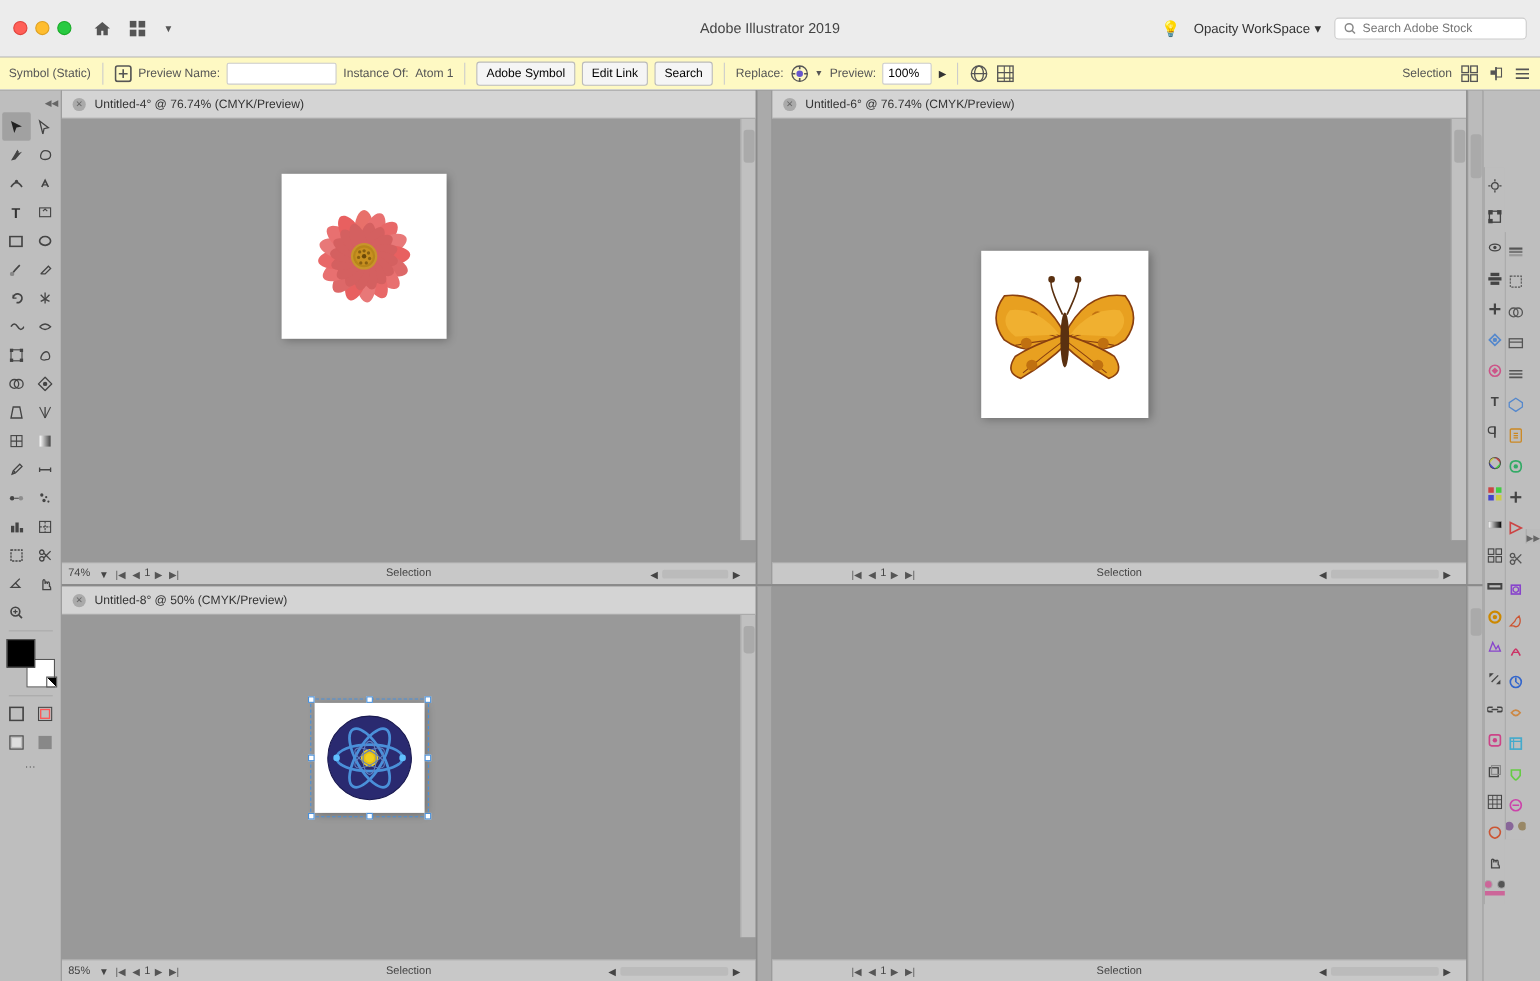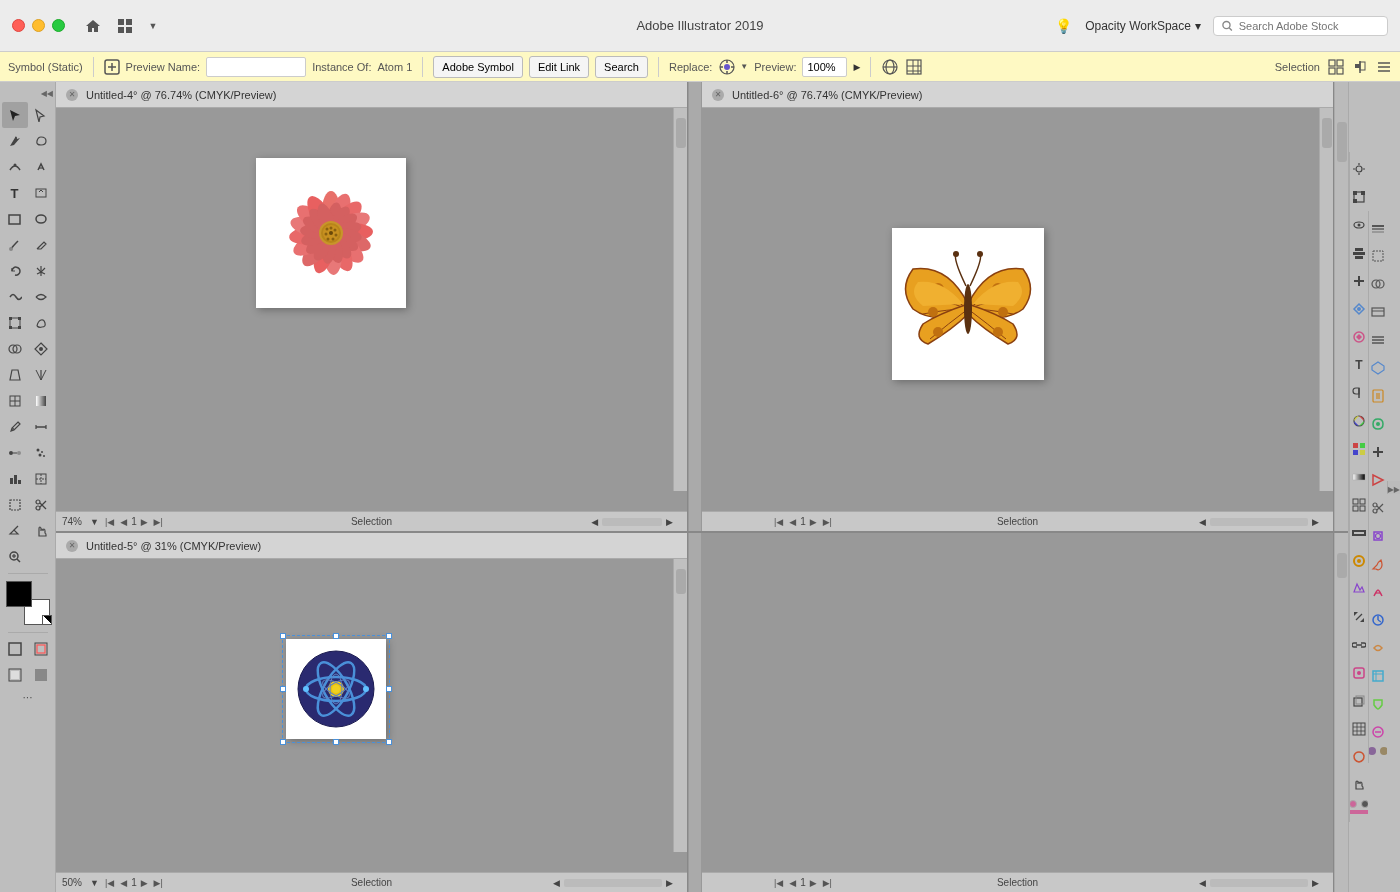--- a/index.html
+++ b/index.html
@@ -929,21 +929,21 @@
       <div style="width:14px; background:#bbb; border-left:1px solid #aaa; flex-shrink:0;">
         <div style="width:10px; height:40px; background:#aaa; border-radius:3px; margin:2px auto; margin-top:40px;"></div>
       </div>
     </div>
 
     <div id="bottom-row" style="display:flex; border-top:1px solid #888; height:360px;">
 
       <div class="doc-pane" style="width:680px; flex-shrink:0; position:relative;">
         <div class="doc-tab">
           <div class="doc-tab-close">✕</div>
-          <span>Untitled-5° @ 31% (CMYK/Preview)</span>
+          <span>Untitled-8° @ 50% (CMYK/Preview)</span>
         </div>
         <div class="canvas-area" style="position:relative; overflow:hidden;">
 
           <div style="position:absolute; left:230px; top:80px;">
             <div class="art-canvas" style="width:100px; height:100px; display:flex; align-items:center; justify-content:center;">
 
               <div style="position:absolute; top:-4px; left:-4px; right:-4px; bottom:-4px; border:1px dashed #4a90d9;">
                 <div class="handle handle-tl"></div>
                 <div class="handle handle-tc"></div>
                 <div class="handle handle-tr"></div>
@@ -977,21 +977,21 @@
                 </g>
               </svg>
             </div>
           </div>
 
           <div style="position:absolute; right:0; top:0; bottom:20px; width:14px; background:#c0c0c0; border-left:1px solid #aaa;">
             <div style="width:10px; height:25px; background:#aaa; border-radius:3px; margin:2px auto; margin-top:10px;"></div>
           </div>
         </div>
         <div class="doc-bottom-bar" style="position:relative;">
-          <span style="font-size:10px; margin-right:4px;">50%</span>
+          <span style="font-size:10px; margin-right:4px;">85%</span>
           <span style="font-size:9px; cursor:pointer;">▼</span>
           <div class="bottom-bar-nav">
             <span class="nav-btn">|◀</span>
             <span class="nav-btn">◀</span>
             <span>1</span>
             <span class="nav-btn">▶</span>
             <span class="nav-btn">▶|</span>
           </div>
           <span style="position:absolute; left:50%; transform:translateX(-50%); font-size:10px;">Selection</span>
           <div style="position:absolute; right:14px; top:0; bottom:0; display:flex; align-items:center; gap:4px; width:120px;">

